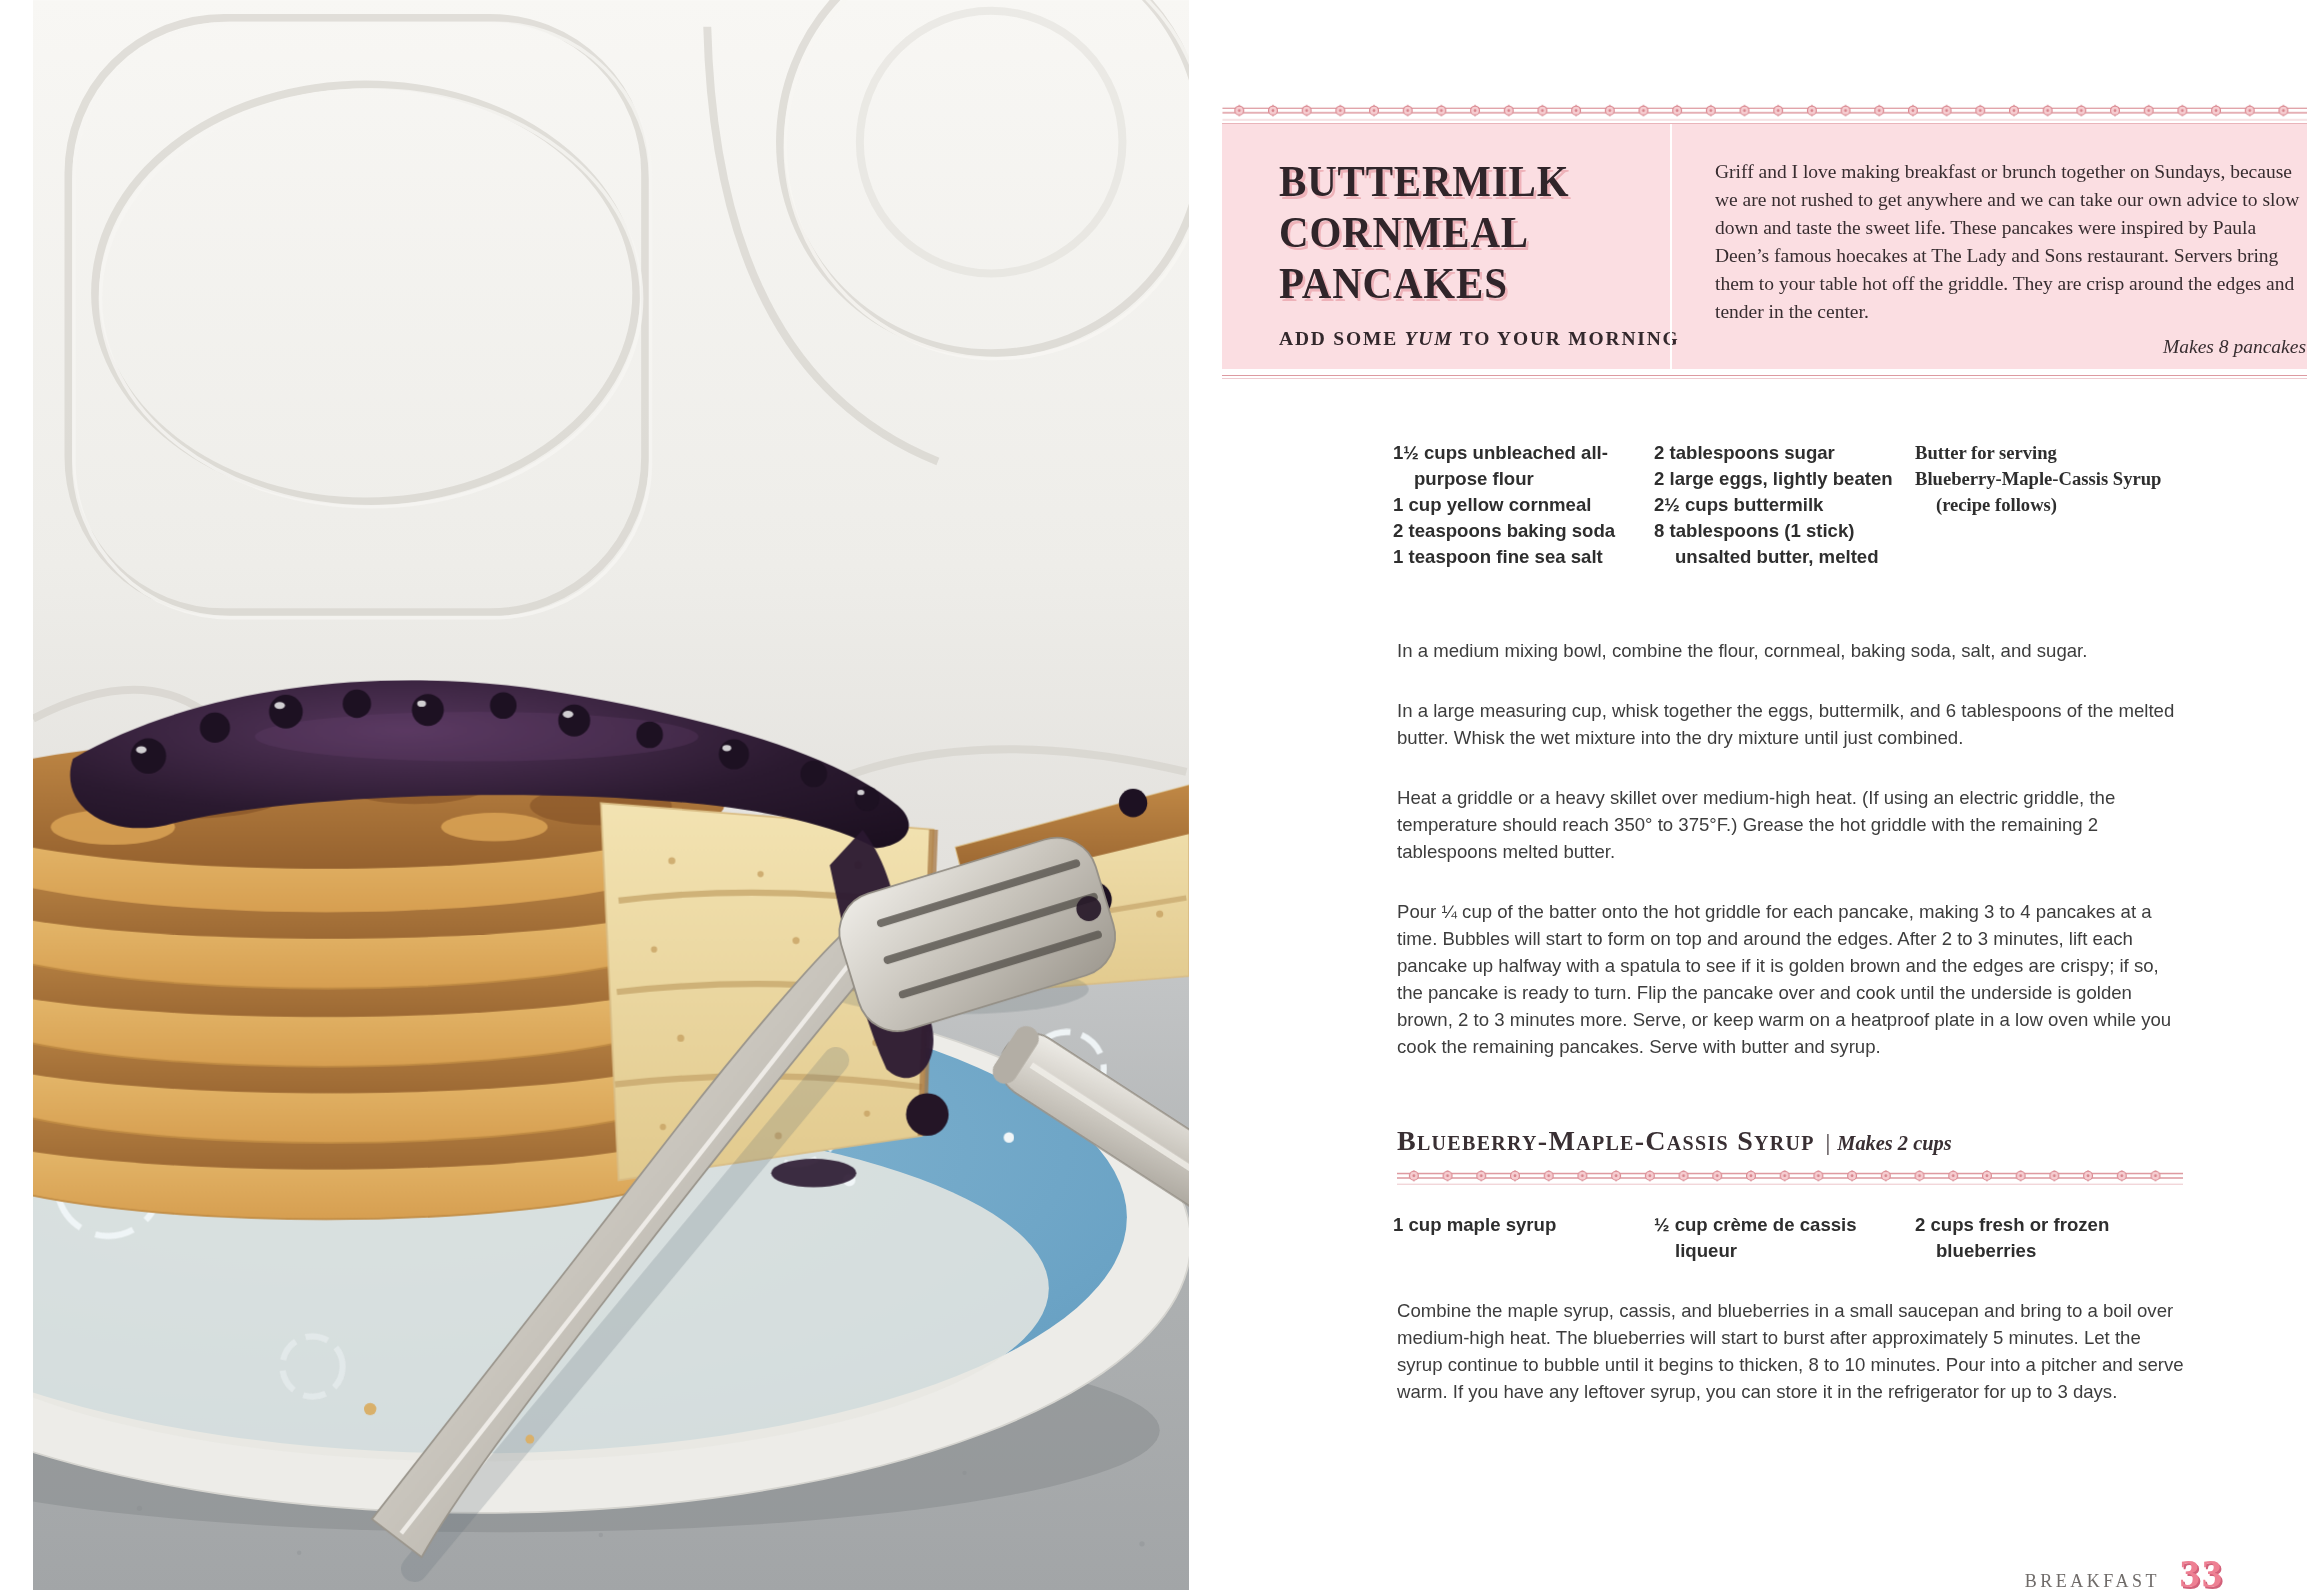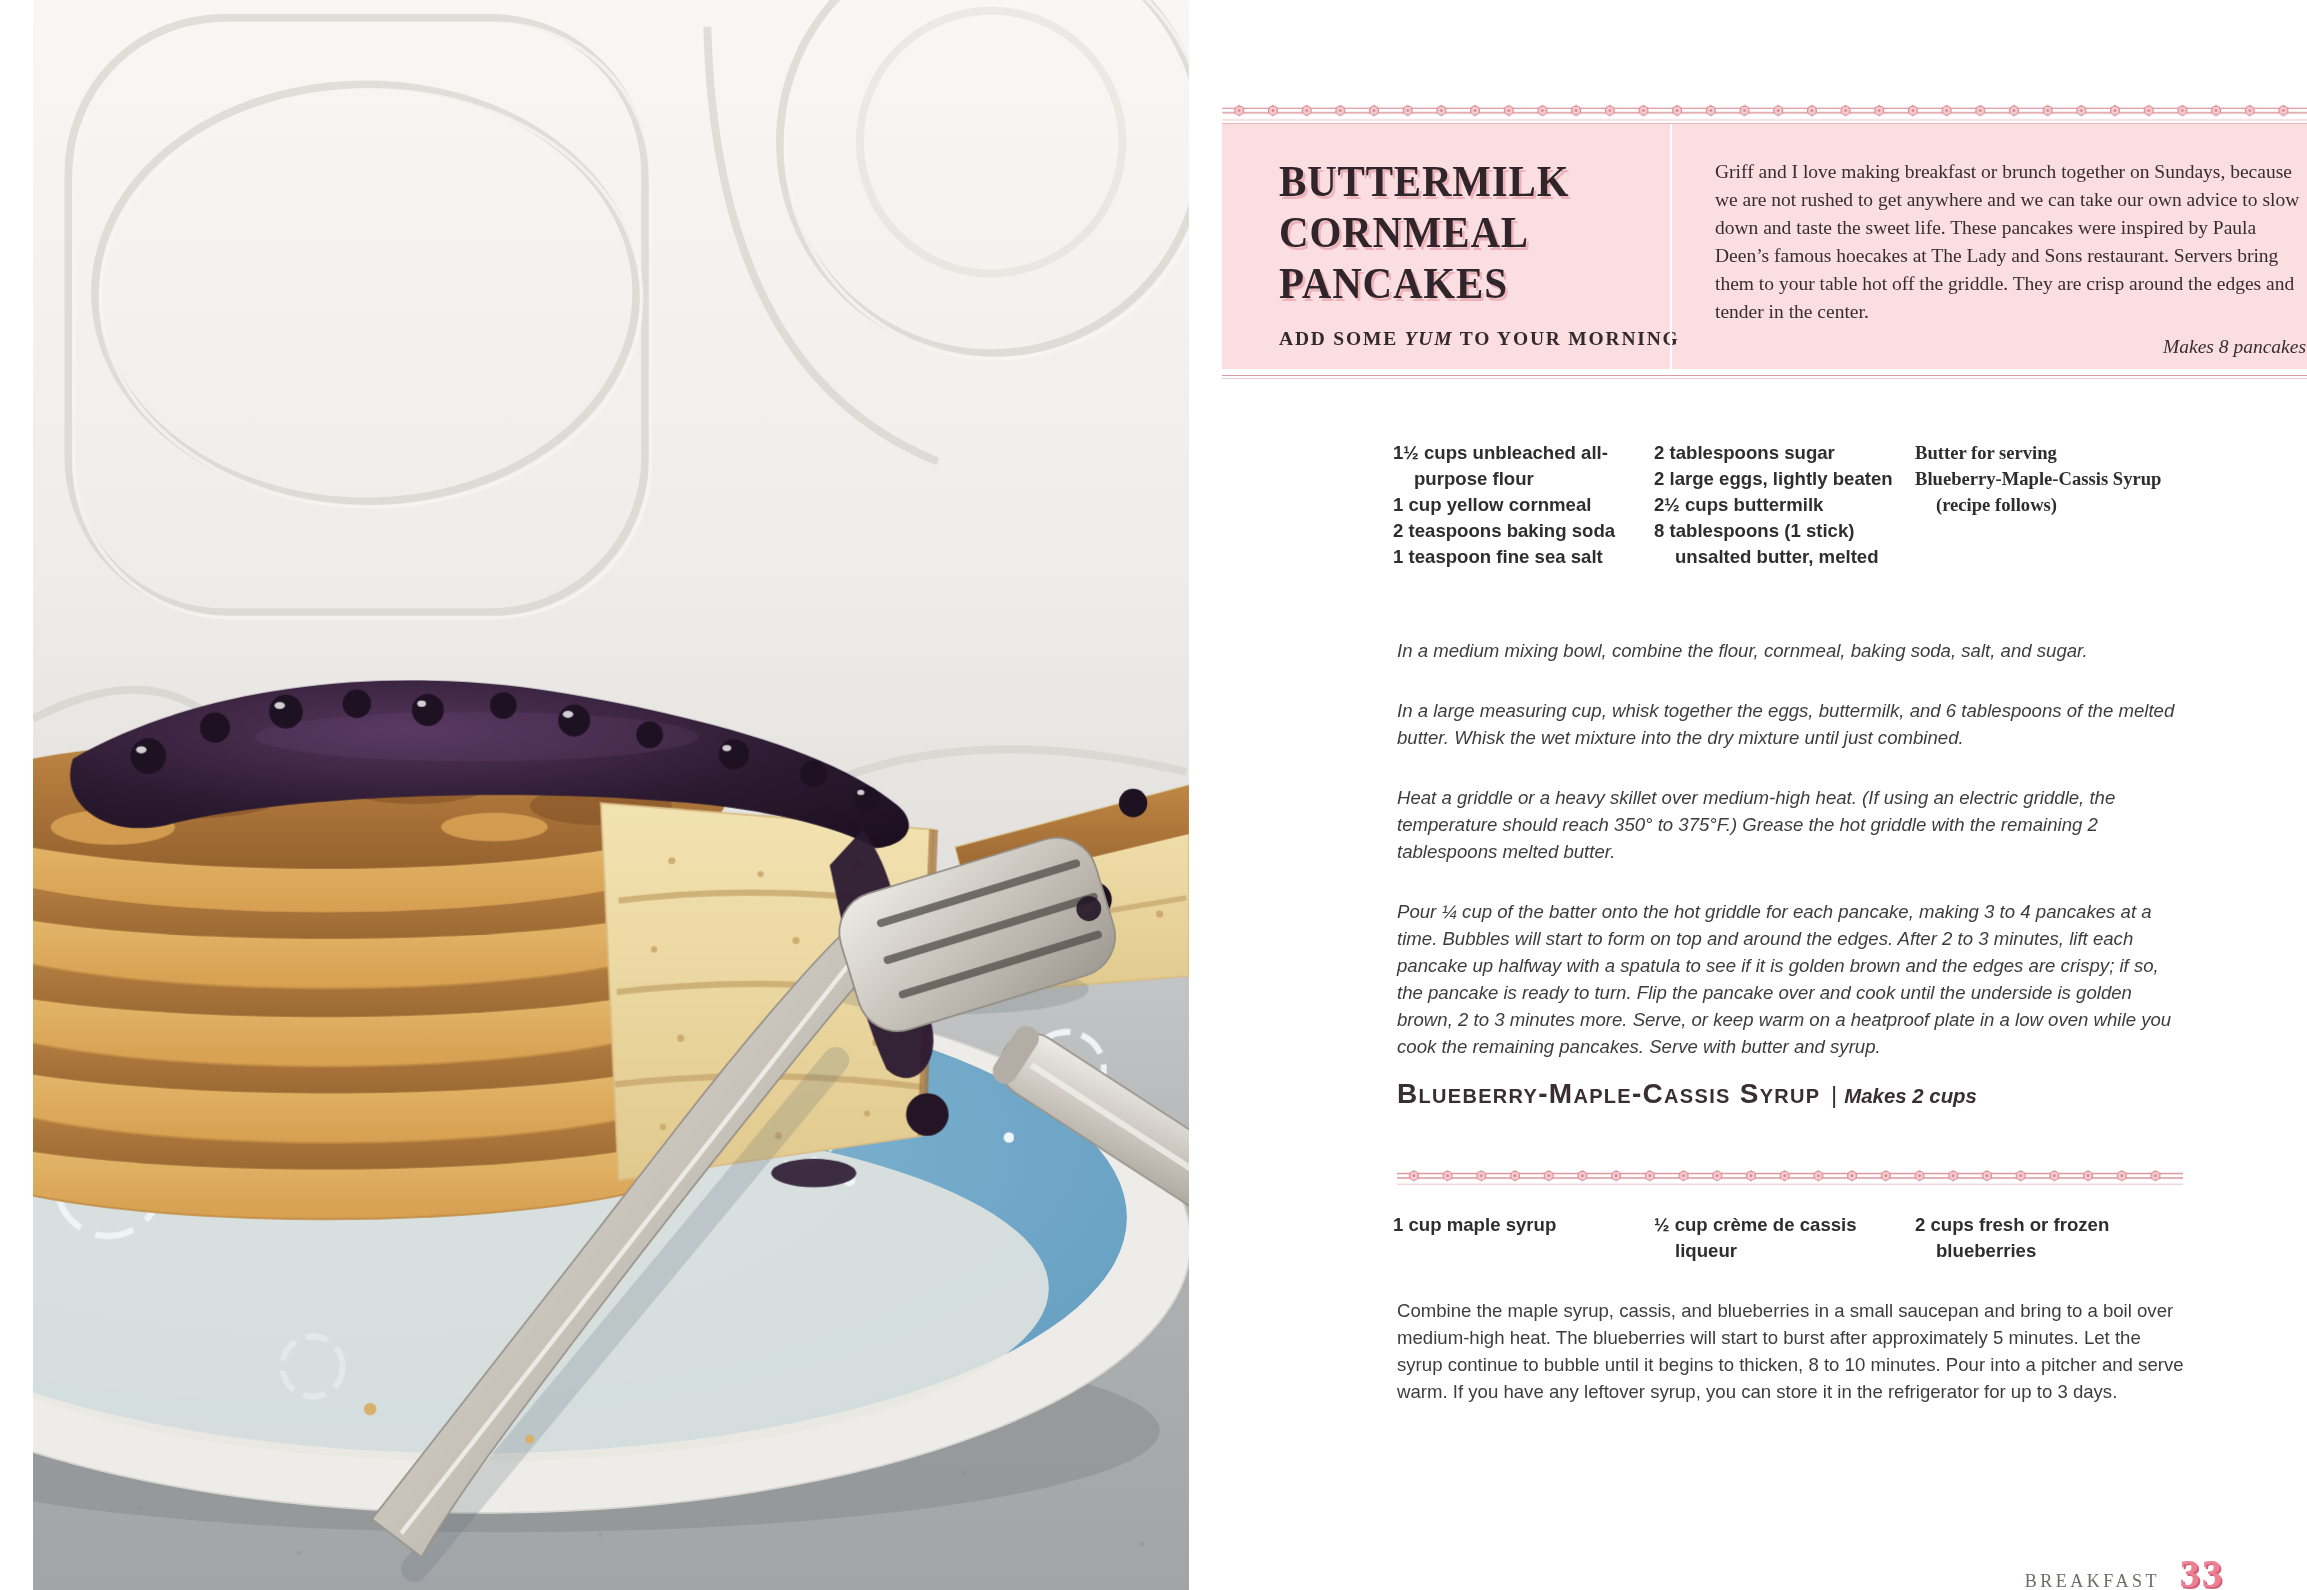--- a/index.html
+++ b/index.html
@@ -33,24 +33,24 @@
 
   .ing-col { position:absolute; list-style:none; font-weight:bold; font-size:18.6px;
              line-height:26px; color:#2e2e2e; }
   .ing-col li { padding-left:21px; text-indent:-21px; }
   .ing-col-1 { left:204px; top:440px; width:256px; }
   .ing-col-2 { left:465px; top:440px; width:259px; }
   .ing-col-3 { left:726px; top:440px; width:293px;font-family:Liberation Serif, serif; }
 
   .instructions { position:absolute; left:208px; top:637px; width:791px;
                   font-size:18.6px; line-height:27px; color:#3d3d3d; }
-  .instructions p { margin:0 0 33px 0;font-style:italic; }
-
-  .subrecipe-heading { position:absolute; left:208px; top:1078px; white-space:nowrap;
-                       font-family:Liberation Sans, sans-serif; color:#392f33; }
+  .instructions p { margin:0 0 33px 0; }
+
+  .subrecipe-heading { position:absolute; left:208px; top:1125px; white-space:nowrap;
+                       font-family:Liberation Serif, serif; color:#392f33; }
   .sr-title { font-variant:small-caps; font-size:28px; letter-spacing:1.3px; }
   .sr-sep { font-size:24px; margin:0 7px 0 10.6px; font-weight:normal; }
   .sr-yield { font-style:italic; font-size:20.4px; }
 
   .rule-svg { position:absolute; left:208px; top:1169px; display:block; }
 
   .sr-ing-1 { left:204px; top:1212px; width:248px; }
   .sr-ing-2 { left:465px; top:1212px; width:266px; }
   .sr-ing-3 { left:726px; top:1212px; width:293px; }
 

